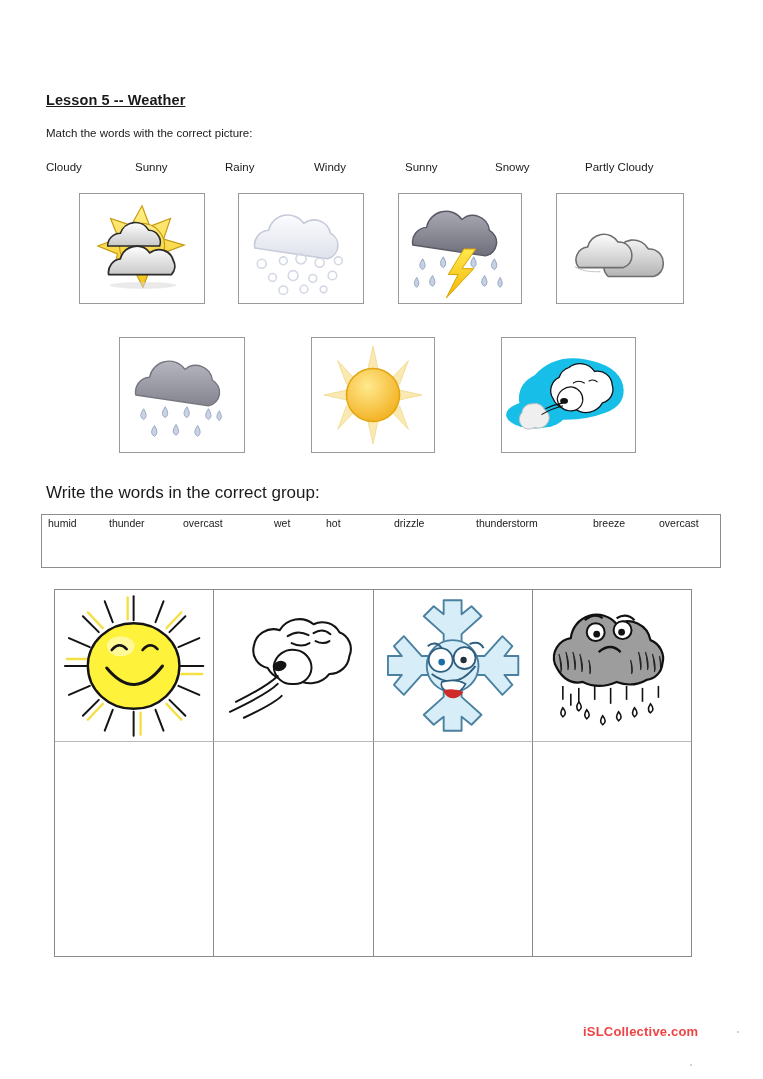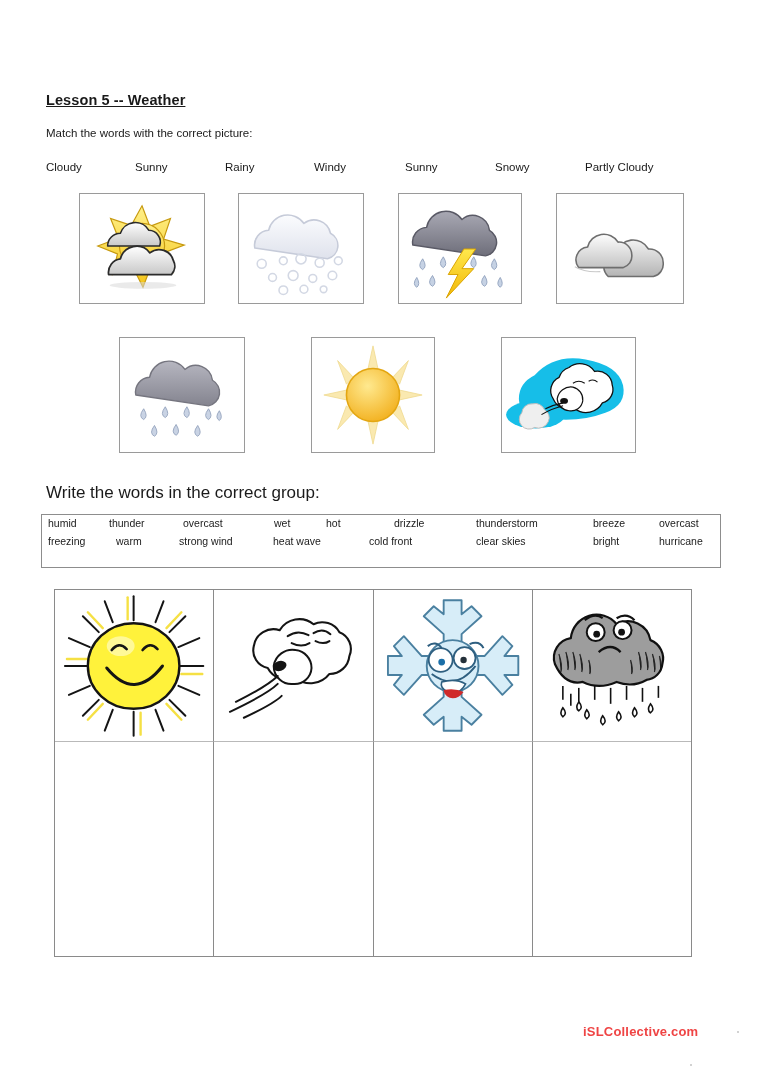--- a/index.html
+++ b/index.html
@@ -296,30 +296,20 @@
     <div class="wb-line">
       <span style="left:6px">humid</span>
       <span style="left:67px">thunder</span>
       <span style="left:141px">overcast</span>
       <span style="left:232px">wet</span>
       <span style="left:284px">hot</span>
       <span style="left:352px">drizzle</span>
       <span style="left:434px">thunderstorm</span>
       <span style="left:551px">breeze</span>
       <span style="left:617px">overcast</span>
-    </div>
-    <div class="wb-line">
-      <span style="left:6px">freezing</span>
-      <span style="left:74px">warm</span>
-      <span style="left:137px">strong wind</span>
-      <span style="left:231px">heat wave</span>
-      <span style="left:327px">cold front</span>
-      <span style="left:434px">clear skies</span>
-      <span style="left:551px">bright</span>
-      <span style="left:617px">hurricane</span>
     </div>
   </div>
 
   <div class="grid">
 
     <div class="grid-row top">
 
       <div class="grid-cell">
         <svg viewBox="0 0 159 151">
           <g stroke="#141414" stroke-width="2" stroke-linecap="round">

